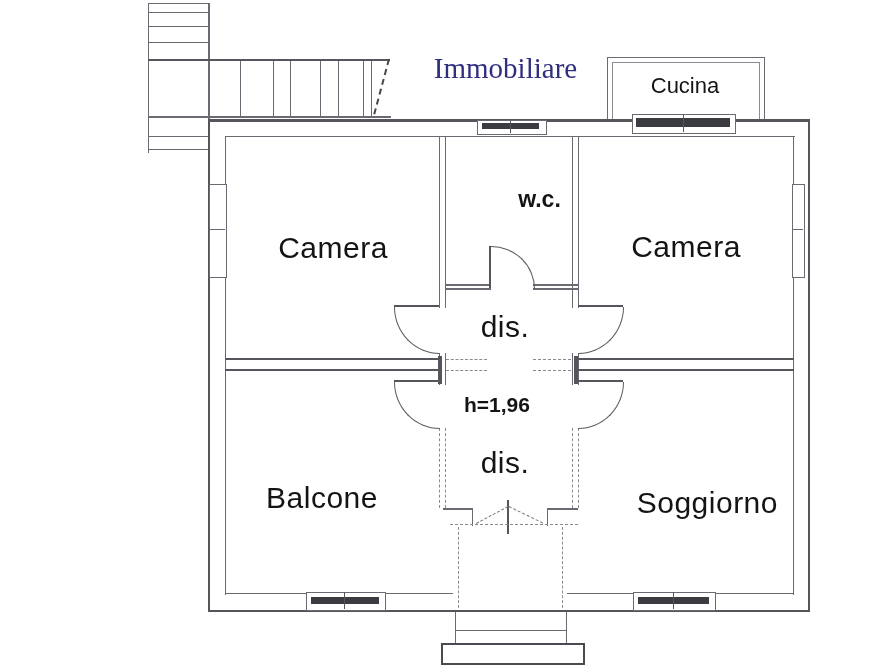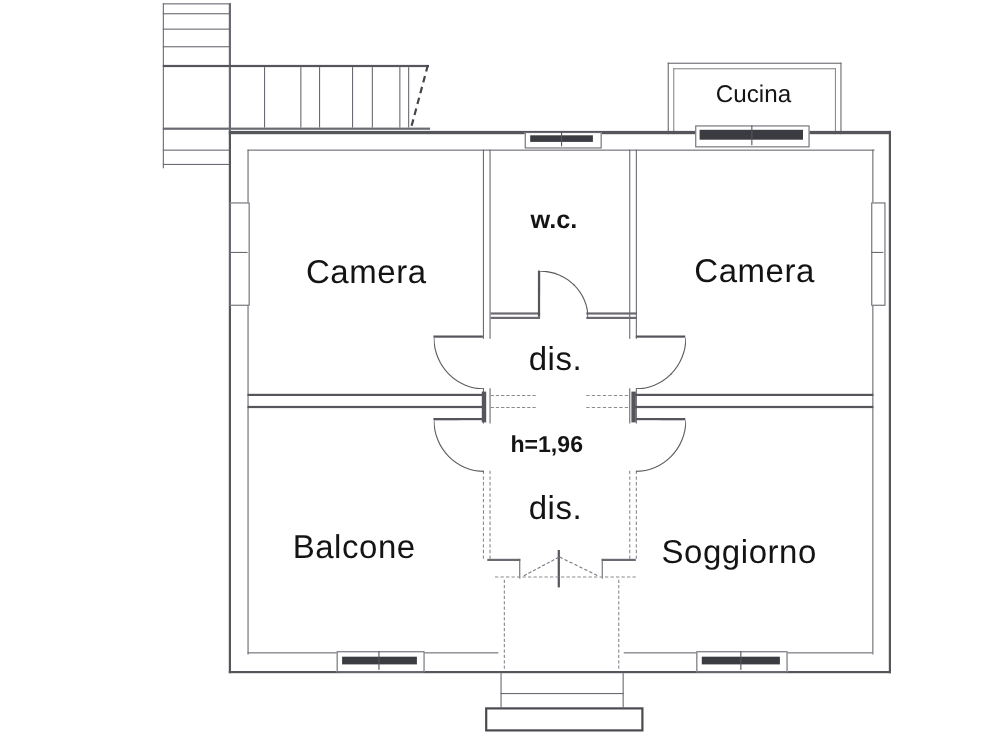--- a/index.html
+++ b/index.html
@@ -42,20 +42,21 @@
     <div class="ln thin" style="left:273px;top:61px;width:1px;height:55px;"></div>
     <div class="ln thin" style="left:290px;top:61px;width:1px;height:55px;"></div>
     <div class="ln thin" style="left:320px;top:61px;width:1px;height:55px;"></div>
     <div class="ln thin" style="left:338px;top:61px;width:1px;height:55px;"></div>
     <div class="ln thin" style="left:363px;top:61px;width:1px;height:55px;"></div>
     <div class="ln thin" style="left:371px;top:61px;width:1px;height:55px;"></div>
     <div class="diag" style="left:388px;top:59px;width:0;height:57px;border-left:2px dashed #45454b;transform:rotate(15deg);transform-origin:top left;"></div>
   </div>
 
   <div class="title">
+    <div>Immobiliare</div>
   </div>
 
   <div>
     <div style="position:absolute;left:607px;top:57px;width:156px;height:64px;border:1.5px solid #6a6a72;border-bottom:none;"></div>
     <div style="position:absolute;left:612px;top:62px;width:146px;height:59px;border:1px solid #8a8a90;border-bottom:none;"></div>
     <div class="lbl" style="left:607px;top:73px;width:156px;font-size:22px;">Cucina</div>
   </div>
 
   <div class="ln" style="left:208px;top:119px;width:602px;height:3px;"></div>
   <div class="ln thin" style="left:225px;top:136px;width:570px;height:1px;"></div>
@@ -142,22 +143,22 @@
   <div class="diag" style="left:509px;top:506px;width:38px;height:0;border-top:1px dashed #77777d;transform:rotate(26deg);transform-origin:0 0;"></div>
   <div class="hdash" style="left:450px;top:524px;width:128px;"></div>
   <div class="vdash" style="left:458px;top:527px;height:81px;"></div>
   <div class="vdash" style="left:562px;top:527px;height:81px;"></div>
 
   <div class="ln thin" style="left:455px;top:612px;width:1px;height:32px;"></div>
   <div class="ln thin" style="left:566px;top:612px;width:1px;height:32px;"></div>
   <div class="ln thin" style="left:455px;top:630px;width:112px;height:1px;"></div>
   <div style="position:absolute;left:441px;top:643px;width:140px;height:18px;border:2px solid #4a4a50;background:#fff;"></div>
 
-  <div class="lbl" style="left:441px;top:186px;width:125px;font-size:23px;font-weight:700;">w.c.</div>
+  <div class="lbl" style="left:441px;top:186px;width:125px;font-size:23px;font-weight:700;padding-left:36px;">w.c.</div>
   <div class="lbl room" style="left:227px;top:231px;width:212px;">Camera</div>
   <div class="lbl room" style="left:580px;top:230px;width:212px;">Camera</div>
   <div class="lbl room" style="left:445px;top:310px;width:120px;">dis.</div>
   <div class="lbl" style="left:422px;top:393px;width:150px;font-size:21px;font-weight:700;">h=1,96</div>
   <div class="lbl room" style="left:445px;top:446px;width:120px;">dis.</div>
   <div class="lbl room" style="left:216px;top:481px;width:212px;">Balcone</div>
-  <div class="lbl room" style="left:566px;top:486px;width:212px;">Soggiorno</div>
+  <div class="lbl room" style="left:566px;top:486px;width:212px;text-align:right;">Soggiorno</div>
 
 </div>
 
 </body></html>

